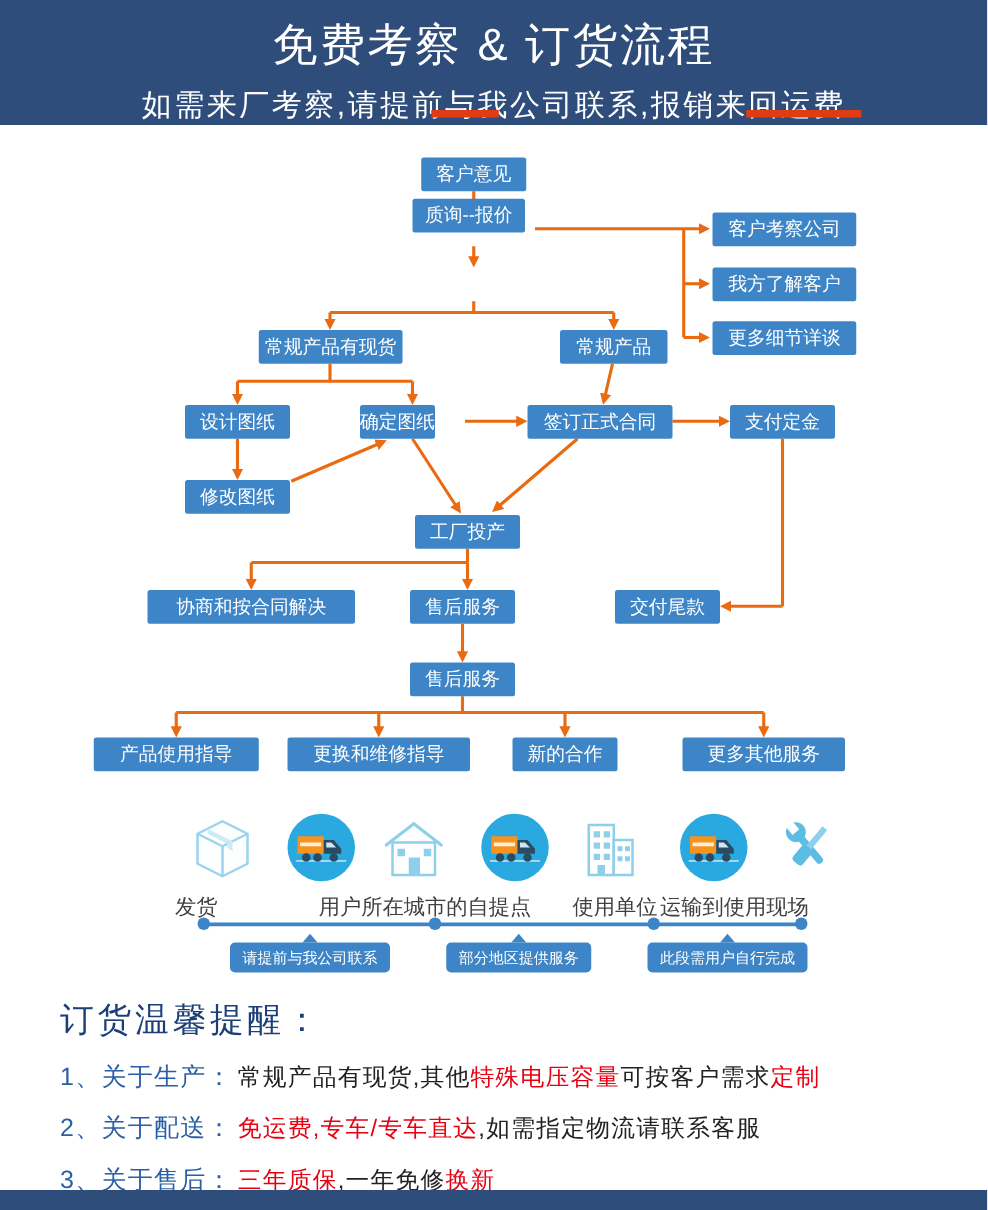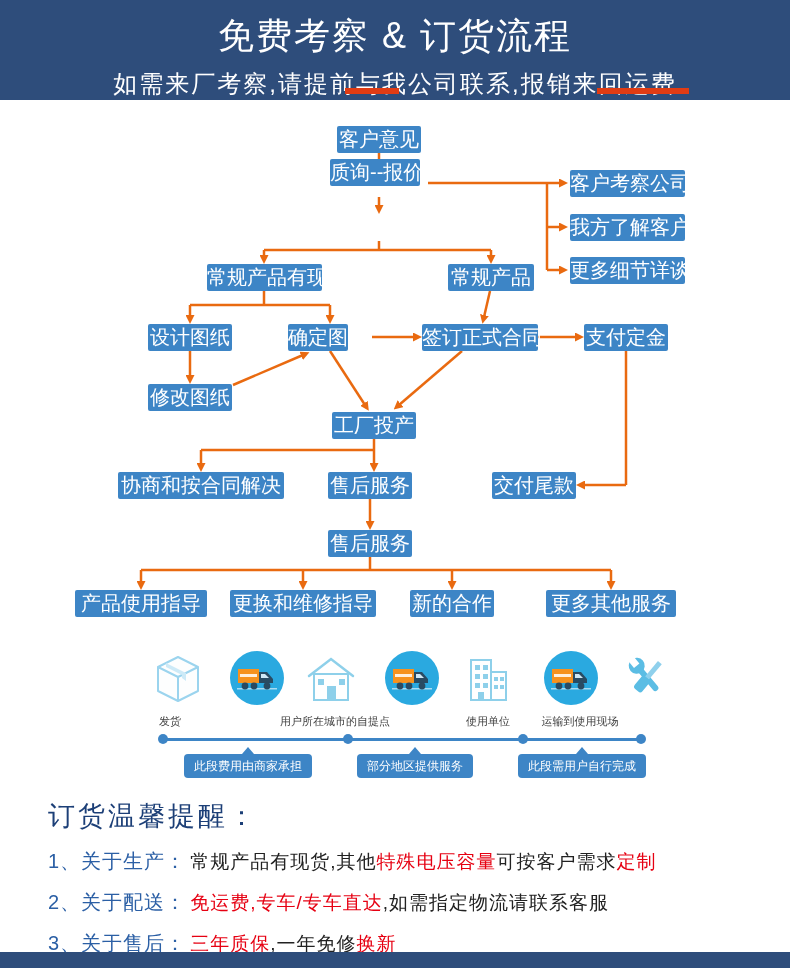--- a/index.html
+++ b/index.html
@@ -12,21 +12,21 @@
   .header .title{font-size:36px;font-weight:normal;letter-spacing:2px;padding-top:12px}
   .header .sub{font-size:24px;letter-spacing:2px;margin-top:7px}
   .red-bar{position:absolute;height:6px;background:#e03c14}
   .red-bar.b1{left:345px;top:88px;width:54px}
   .red-bar.b2{left:597px;top:88px;width:92px}
 
   
   .flow{position:absolute;left:0;top:100px;width:790px;height:540px}
   .flow svg.arrows{position:absolute;left:0;top:0}
   .node{position:absolute;height:27px;line-height:27px;background:#3d85c6;color:#fff;
-        font-size:20px;text-align:center;border-radius:2px;white-space:nowrap}
+        font-size:15px;text-align:center;border-radius:2px;white-space:nowrap}
   .n0{left:337px;top:26px;width:84px}
   .n1{left:330px;top:59px;width:90px}
   .n2{left:310px;top:114px;width:138px}
   .n3{left:570px;top:70px;width:115px}
   .n4{left:570px;top:114px;width:115px}
   .n5{left:570px;top:157px;width:115px}
   .n6{left:207px;top:164px;width:115px}
   .n7{left:448px;top:164px;width:86px}
   .n8{left:148px;top:224px;width:84px}
   .n9{left:288px;top:224px;width:60px}
@@ -41,21 +41,21 @@
   .n18{left:75px;top:490px;width:132px}
   .n19{left:230px;top:490px;width:146px}
   .n20{left:410px;top:490px;width:84px}
   .n21{left:546px;top:490px;width:130px}
 
   
   .logi{position:absolute;left:0;top:640px;width:790px;height:150px}
   .icon{position:absolute;width:60px;height:60px;top:8px}
   .icon svg{width:100%;height:100%;display:block}
   .i0{left:148px}.i1{left:227px}.i2{left:301px}.i3{left:382px}.i4{left:458px}.i5{left:541px}.i6{left:617px}
-  .logi-label{position:absolute;top:74px;font-size:11px;color:#404040;text-align:center;white-space:nowrap}
+  .logi-label{position:absolute;top:74px;font-size:17px;color:#404040;white-space:nowrap}
   .l0{left:140px;width:60px}.l1{left:255px;width:160px}.l2{left:458px;width:60px}.l3{left:528px;width:104px}
   .tl-line{position:absolute;left:163px;top:98px;width:478px;height:3px;background:#3d85c6}
   .tl-dot{position:absolute;top:94px;width:10px;height:10px;border-radius:50%;background:#3d85c6}
   .d0{left:158px}.d1{left:343px}.d2{left:518px}.d3{left:636px}
   .tag{position:absolute;top:114px;height:24px;line-height:24px;background:#3d85c6;color:#fff;
        font-size:12px;text-align:center;border-radius:4px;padding:0 10px;white-space:nowrap}
   .tag::before{content:"";position:absolute;top:-7px;left:50%;margin-left:-6px;width:0;height:0;
        border-left:6px solid transparent;border-right:6px solid transparent;border-bottom:7px solid #3d85c6}
   .t0{left:184px}.t1{left:357px}.t2{left:518px}
 
@@ -255,21 +255,21 @@
     <div class="logi-label l1">用户所在城市的自提点</div>
     <div class="logi-label l2">使用单位</div>
     <div class="logi-label l3">运输到使用现场</div>
 
     <div class="tl-line"></div>
     <div class="tl-dot d0"></div>
     <div class="tl-dot d1"></div>
     <div class="tl-dot d2"></div>
     <div class="tl-dot d3"></div>
 
-    <div class="tag t0">此段费用由商家承担</div>
+    <div class="tag t0">请提前与我公司联系</div>
     <div class="tag t1">部分地区提供服务</div>
     <div class="tag t2">此段需用户自行完成</div>
   </div>
 
   <div class="remind">
     <div class="r-title">订货温馨提醒：</div>
 
     <div class="r-item r1">
       <span class="r-label">1、关于生产：</span><span class="t-dark">常规产品有现货,其他</span><span class="t-red">特殊电压容量</span><span class="t-dark">可按客户需求</span><span class="t-red">定制</span>
     </div>

